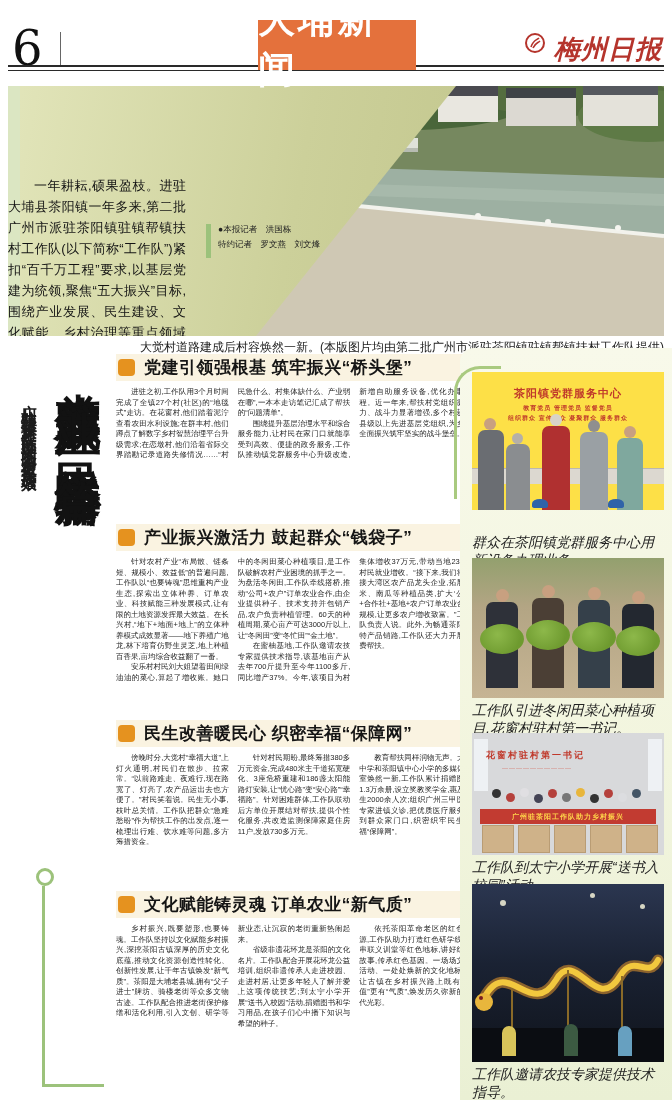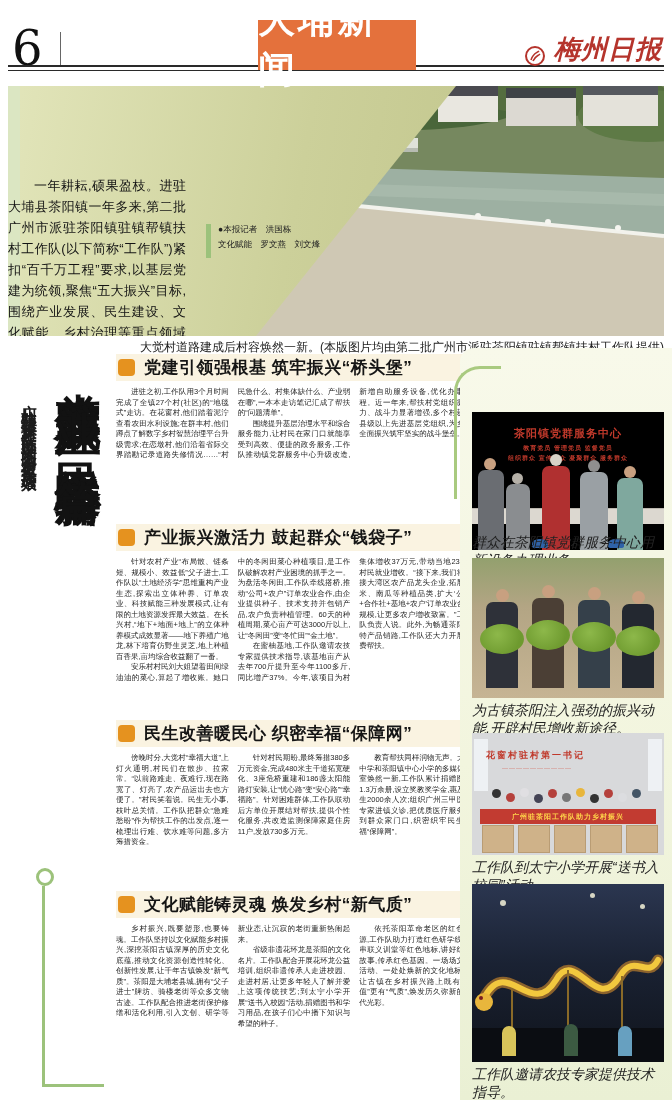--- a/index.html
+++ b/index.html
@@ -10,21 +10,21 @@
           font-weight:bold;letter-spacing:8px;color:#9a9a9a;}
   .pagenum{position:absolute;left:12px;top:24px;font-family:"DejaVu Serif",serif;
            font-size:48px;line-height:1;color:#111;}
   .vdiv{position:absolute;left:60px;top:32px;width:1px;height:34px;background:#666;}
   .pubinfo{position:absolute;left:68px;top:30px;font-size:8px;line-height:1.65;color:#111;}
   .rule-a{position:absolute;left:8px;top:65px;width:656px;border-top:2.5px solid #2a2a2a;}
   .rule-b{position:absolute;left:8px;top:70px;width:656px;border-top:1px solid #2a2a2a;}
   .masthead{position:absolute;left:258px;top:20px;width:158px;height:50px;background:#e4713c;
             z-index:3;display:flex;align-items:center;justify-content:center;}
   .masthead span{color:#fff;font-size:37px;font-weight:900;letter-spacing:3px;}
-  .brand{position:absolute;right:10px;top:32px;display:flex;align-items:flex-end;gap:8px;z-index:3;}
+  .brand{position:absolute;right:10px;top:32px;display:flex;align-items:flex-start;gap:8px;z-index:3;}
   .brand .btxt{font-family:"DejaVu Serif",serif;font-style:italic;font-weight:bold;
                font-size:26px;color:#b5342c;letter-spacing:1px;}
   
   .hero{position:absolute;left:8px;top:86px;width:656px;height:250px;overflow:hidden;background:#76885f;}
   .hero svg{position:absolute;left:0;top:0;}
   .hero-overlay{position:absolute;left:0;top:0;width:470px;height:250px;
                 clip-path:polygon(0 0,448px 0,248px 250px,0 250px);
                 background:linear-gradient(100deg,#e2e5ba 0%,#ccd09a 60%,#c3c78e 100%);}
   .hero-stripe{position:absolute;left:0;top:0;width:12px;height:250px;background:#dbe6c2;}
   .intro{position:absolute;left:0;top:76px;width:178px;font-size:13px;font-weight:400;
@@ -58,21 +58,21 @@
   .panel{position:absolute;left:460px;top:348px;width:212px;height:752px;
          background:linear-gradient(180deg,#f8f9ea 0%,#f2f5de 55%,#eaf0d4 100%);
          border-top-left-radius:14px;}
   .panel-arc{position:absolute;left:454px;top:366px;width:44px;height:130px;
              border-left:3px solid #a9ca80;border-top:3px solid #a9ca80;
              border-top-left-radius:26px;}
   figure{margin:0;padding:0;}
   .ph{position:absolute;left:472px;width:192px;overflow:hidden;}
   .cap{position:absolute;left:472px;width:192px;font-size:14px;color:#222;text-align:left;line-height:1.3;font-style:italic;}
   
-  .ph1{top:412px;height:138px;background:#000000;}
+  .ph1{top:372px;height:138px;background:#fde047;}
   .ph1 .ptitle{position:absolute;top:14px;left:0;right:0;text-align:center;color:#c0392b;
                font-weight:900;font-size:11px;letter-spacing:1px;}
   .ph1 .pslogan{position:absolute;left:0;right:0;text-align:center;color:#c0392b;
                 font-size:6px;font-weight:bold;letter-spacing:1px;}
   .ph1 .counter{position:absolute;left:0;right:0;bottom:26px;height:15px;background:#dcd8d0;
                 border-top:1px solid #bbb7ae;}
   .pp{position:absolute;border-radius:7px 7px 0 0;}
   .phead{position:absolute;border-radius:50%;background:#c8a080;}
   .stool{position:absolute;width:16px;height:9px;border-radius:50% 50% 20% 20%;background:#2f63a8;bottom:2px;}
   
@@ -148,21 +148,21 @@
       <circle cx="540" cy="136" r="3" fill="#f5f5f0"></circle>
       <circle cx="610" cy="142" r="3" fill="#f5f5f0"></circle>
     </svg>
     <div class="hero-overlay"></div>
     <div class="hero-stripe"></div>
     <p class="intro">一年耕耘,硕果盈枝。进驻大埔县茶阳镇一年多来,第二批广州市派驻茶阳镇驻镇帮镇扶村工作队(以下简称“工作队”)紧扣“百千万工程”要求,以基层党建为统领,聚焦“五大振兴”目标,围绕产业发展、民生建设、文化赋能、乡村治理等重点领域精准发力,用实干和担当书写着对口帮扶的生动实践,为古镇茶阳注入强劲的振兴动能。</p>
     <div class="byline">
       <span class="gbar"></span>
       <span class="btext">
         <span>●本报记者　洪国栋</span><br>
-        <span>文化赋能　罗文燕　刘文烽</span>
+        <span>特约记者　罗文燕　刘文烽</span>
       </span>
     </div>
   </div>
   <div class="hero-caption">大觉村道路建成后村容焕然一新。(本版图片均由第二批广州市派驻茶阳镇驻镇帮镇扶村工作队提供)</div>
 
   <div class="subtitle-vert">广州驻镇帮镇扶村工作队助推大埔茶阳乡村振兴提质增效</div>
   <div class="title-vert">党建领航兴产业　民生暖心绘新篇</div>
   <div class="deco-circle"></div>
   <div class="deco-vline"></div>
   <div class="deco-hline"></div>
@@ -177,42 +177,42 @@
       <p>围绕提升基层治理水平和综合服务能力,让村民在家门口就能享受到高效、便捷的政务服务,工作队推动镇党群服务中心升级改造,新增自助服务设备,优化办事流程。近一年来,帮扶村党组织凝聚力、战斗力显著增强,多个村获评县级以上先进基层党组织,为乡村全面振兴筑牢坚实的战斗堡垒。</p>
     </div>
   </section>
 
   <section class="art" id="s2">
     <div class="art-head">
       <span class="bullet"></span>
       <h2>产业振兴激活力 鼓起群众“钱袋子”</h2>
     </div>
     <div class="art-body">
-      <p>针对农村产业“布局散、链条短、规模小、效益低”父子进士,工作队以“土地经济学”思维重构产业生态,探索出立体种养、订单农业、科技赋能三种发展模式,让有限的土地资源发挥最大效益。在长兴村,“地下+地面+地上”的立体种养模式成效显著——地下养殖广地龙,林下培育仿野生灵芝,地上种植百香果,亩均综合收益翻了一番。</p>
+      <p>针对农村产业“布局散、链条短、规模小、效益低”的普遍问题,工作队以“也要铸魂”思维重构产业生态,探索出立体种养、订单农业、科技赋能三种发展模式,让有限的土地资源发挥最大效益。在长兴村,“地下+地面+地上”的立体种养模式成效显著——地下养殖广地龙,林下培育仿野生灵芝,地上种植百香果,亩均综合收益翻了一番。</p>
       <p>安乐村村民刘大姐望着田间绿油油的菜心,算起了增收账。她口中的冬闲田菜心种植项目,是工作队破解农村产业困境的抓手之一。为盘活冬闲田,工作队牵线搭桥,推动“公司+农户”订单农业合作,由企业提供种子、技术支持并包销产品,农户负责种植管理。60天的种植周期,菜心亩产可达3000斤以上,让“冬闲田”变“冬忙田”“金土地”。</p>
       <p>在蜜柚基地,工作队邀请农技专家提供技术指导,该基地亩产从去年700斤提升至今年1100多斤,同比增产37%。今年,该项目为村集体增收37万元,带动当地236名村民就业增收。“接下来,我们将对接大湾区农产品龙头企业,拓展玉米、南瓜等种植品类,扩大‘公司+合作社+基地+农户’订单农业合作规模,让更多农户增收致富。”工作队负责人说。此外,为畅通茶阳农特产品销路,工作队还大力开展消费帮扶。</p>
     </div>
   </section>
 
   <section class="art" id="s3">
     <div class="art-head">
       <span class="bullet"></span>
       <h2>民生改善暖民心 织密幸福“保障网”</h2>
     </div>
     <div class="art-body">
       <p>傍晚时分,大觉村“幸福大道”上灯火通明,村民们在散步、拉家常。“以前路难走、夜难行,现在路宽了、灯亮了,农产品运出去也方便了。”村民笑着说。民生无小事,枝叶总关情。工作队把群众“急难愁盼”作为帮扶工作的出发点,逐一梳理出行难、饮水难等问题,多方筹措资金。</p>
       <p>针对村民期盼,最终筹措380多万元资金,完成480米主干道拓宽硬化、3座危桥重建和186盏太阳能路灯安装,让“忧心路”变“安心路”“幸福路”。针对困难群体,工作队联动后方单位开展结对帮扶,提供个性化服务,共改造监测保障家庭住房11户,发放730多万元。</p>
       <p>教育帮扶同样润物无声。大埔中学和茶阳镇中心小学的多媒体教室焕然一新,工作队累计捐赠图书1.3万余册,设立奖教奖学金,惠及师生2000余人次;组织广州三甲医院专家进镇义诊,把优质医疗服务送到群众家门口,织密织牢民生幸福“保障网”。</p>
     </div>
   </section>
 
   <section class="art" id="s4">
     <div class="art-head">
       <span class="bullet"></span>
-      <h2>文化赋能铸灵魂 焕发乡村“新气质”</h2>
+      <h2>文化赋能铸灵魂 订单农业“新气质”</h2>
     </div>
     <div class="art-body">
       <p>乡村振兴,既要塑形,也要铸魂。工作队坚持以文化赋能乡村振兴,深挖茶阳古镇深厚的历史文化底蕴,推动文化资源创造性转化、创新性发展,让千年古镇焕发“新气质”。茶阳是大埔老县城,拥有“父子进士”牌坊、骑楼老街等众多文物古迹。工作队配合推进老街保护修缮和活化利用,引入文创、研学等新业态,让沉寂的老街重新热闹起来。</p>
       <p>省级非遗花环龙是茶阳的文化名片。工作队配合开展花环龙公益培训,组织非遗传承人走进校园、走进村居,让更多年轻人了解并爱上这项传统技艺;到太宁小学开展“送书入校园”活动,捐赠图书和学习用品,在孩子们心中播下知识与希望的种子。</p>
       <p>依托茶阳革命老区的红色资源,工作队助力打造红色研学线路,串联义训堂等红色地标,讲好红色故事,传承红色基因。一场场文化活动、一处处焕新的文化地标,正让古镇在乡村振兴路上既有“颜值”更有“气质”,焕发历久弥新的时代光彩。</p>
     </div>
   </section>
 
   <div class="panel"></div>
   <div class="panel-arc"></div>
@@ -244,21 +244,21 @@
     <div class="pp" style="left:60px;bottom:10px;width:32px;height:90px;background:#4b3f35"></div>
     <div class="phead" style="left:116px;bottom:98px;width:13px;height:13px"></div>
     <div class="pp" style="left:106px;bottom:10px;width:32px;height:88px;background:#35404a"></div>
     <div class="phead" style="left:160px;bottom:94px;width:13px;height:13px"></div>
     <div class="pp" style="left:150px;bottom:10px;width:32px;height:84px;background:#232830"></div>
     <div class="veg" style="left:8px;bottom:44px;width:44px;height:30px"></div>
     <div class="veg" style="left:54px;bottom:48px;width:44px;height:30px"></div>
     <div class="veg" style="left:100px;bottom:46px;width:44px;height:30px"></div>
     <div class="veg" style="left:144px;bottom:42px;width:44px;height:30px"></div>
   </figure>
-  <figcaption class="cap cap2">为古镇茶阳注入强劲的振兴动能,开辟村民增收新途径。</figcaption>
+  <figcaption class="cap cap2">工作队引进冬闲田菜心种植项目,花窗村驻村第一书记。</figcaption>
 
   <figure class="ph ph3">
     <div class="win" style="left:2px"></div>
     <div class="win" style="right:2px"></div>
     <div class="wall">花窗村驻村第一书记</div>
     <div class="wall2">——————————</div>
     <div class="crowd-dot" style="left:20px;top:56px;background:#333"></div>
     <div class="crowd-dot" style="left:34px;top:60px;background:#b5413c"></div>
     <div class="crowd-dot" style="left:48px;top:55px;background:#e0dfe2"></div>
     <div class="crowd-dot" style="left:62px;top:61px;background:#445"></div>

